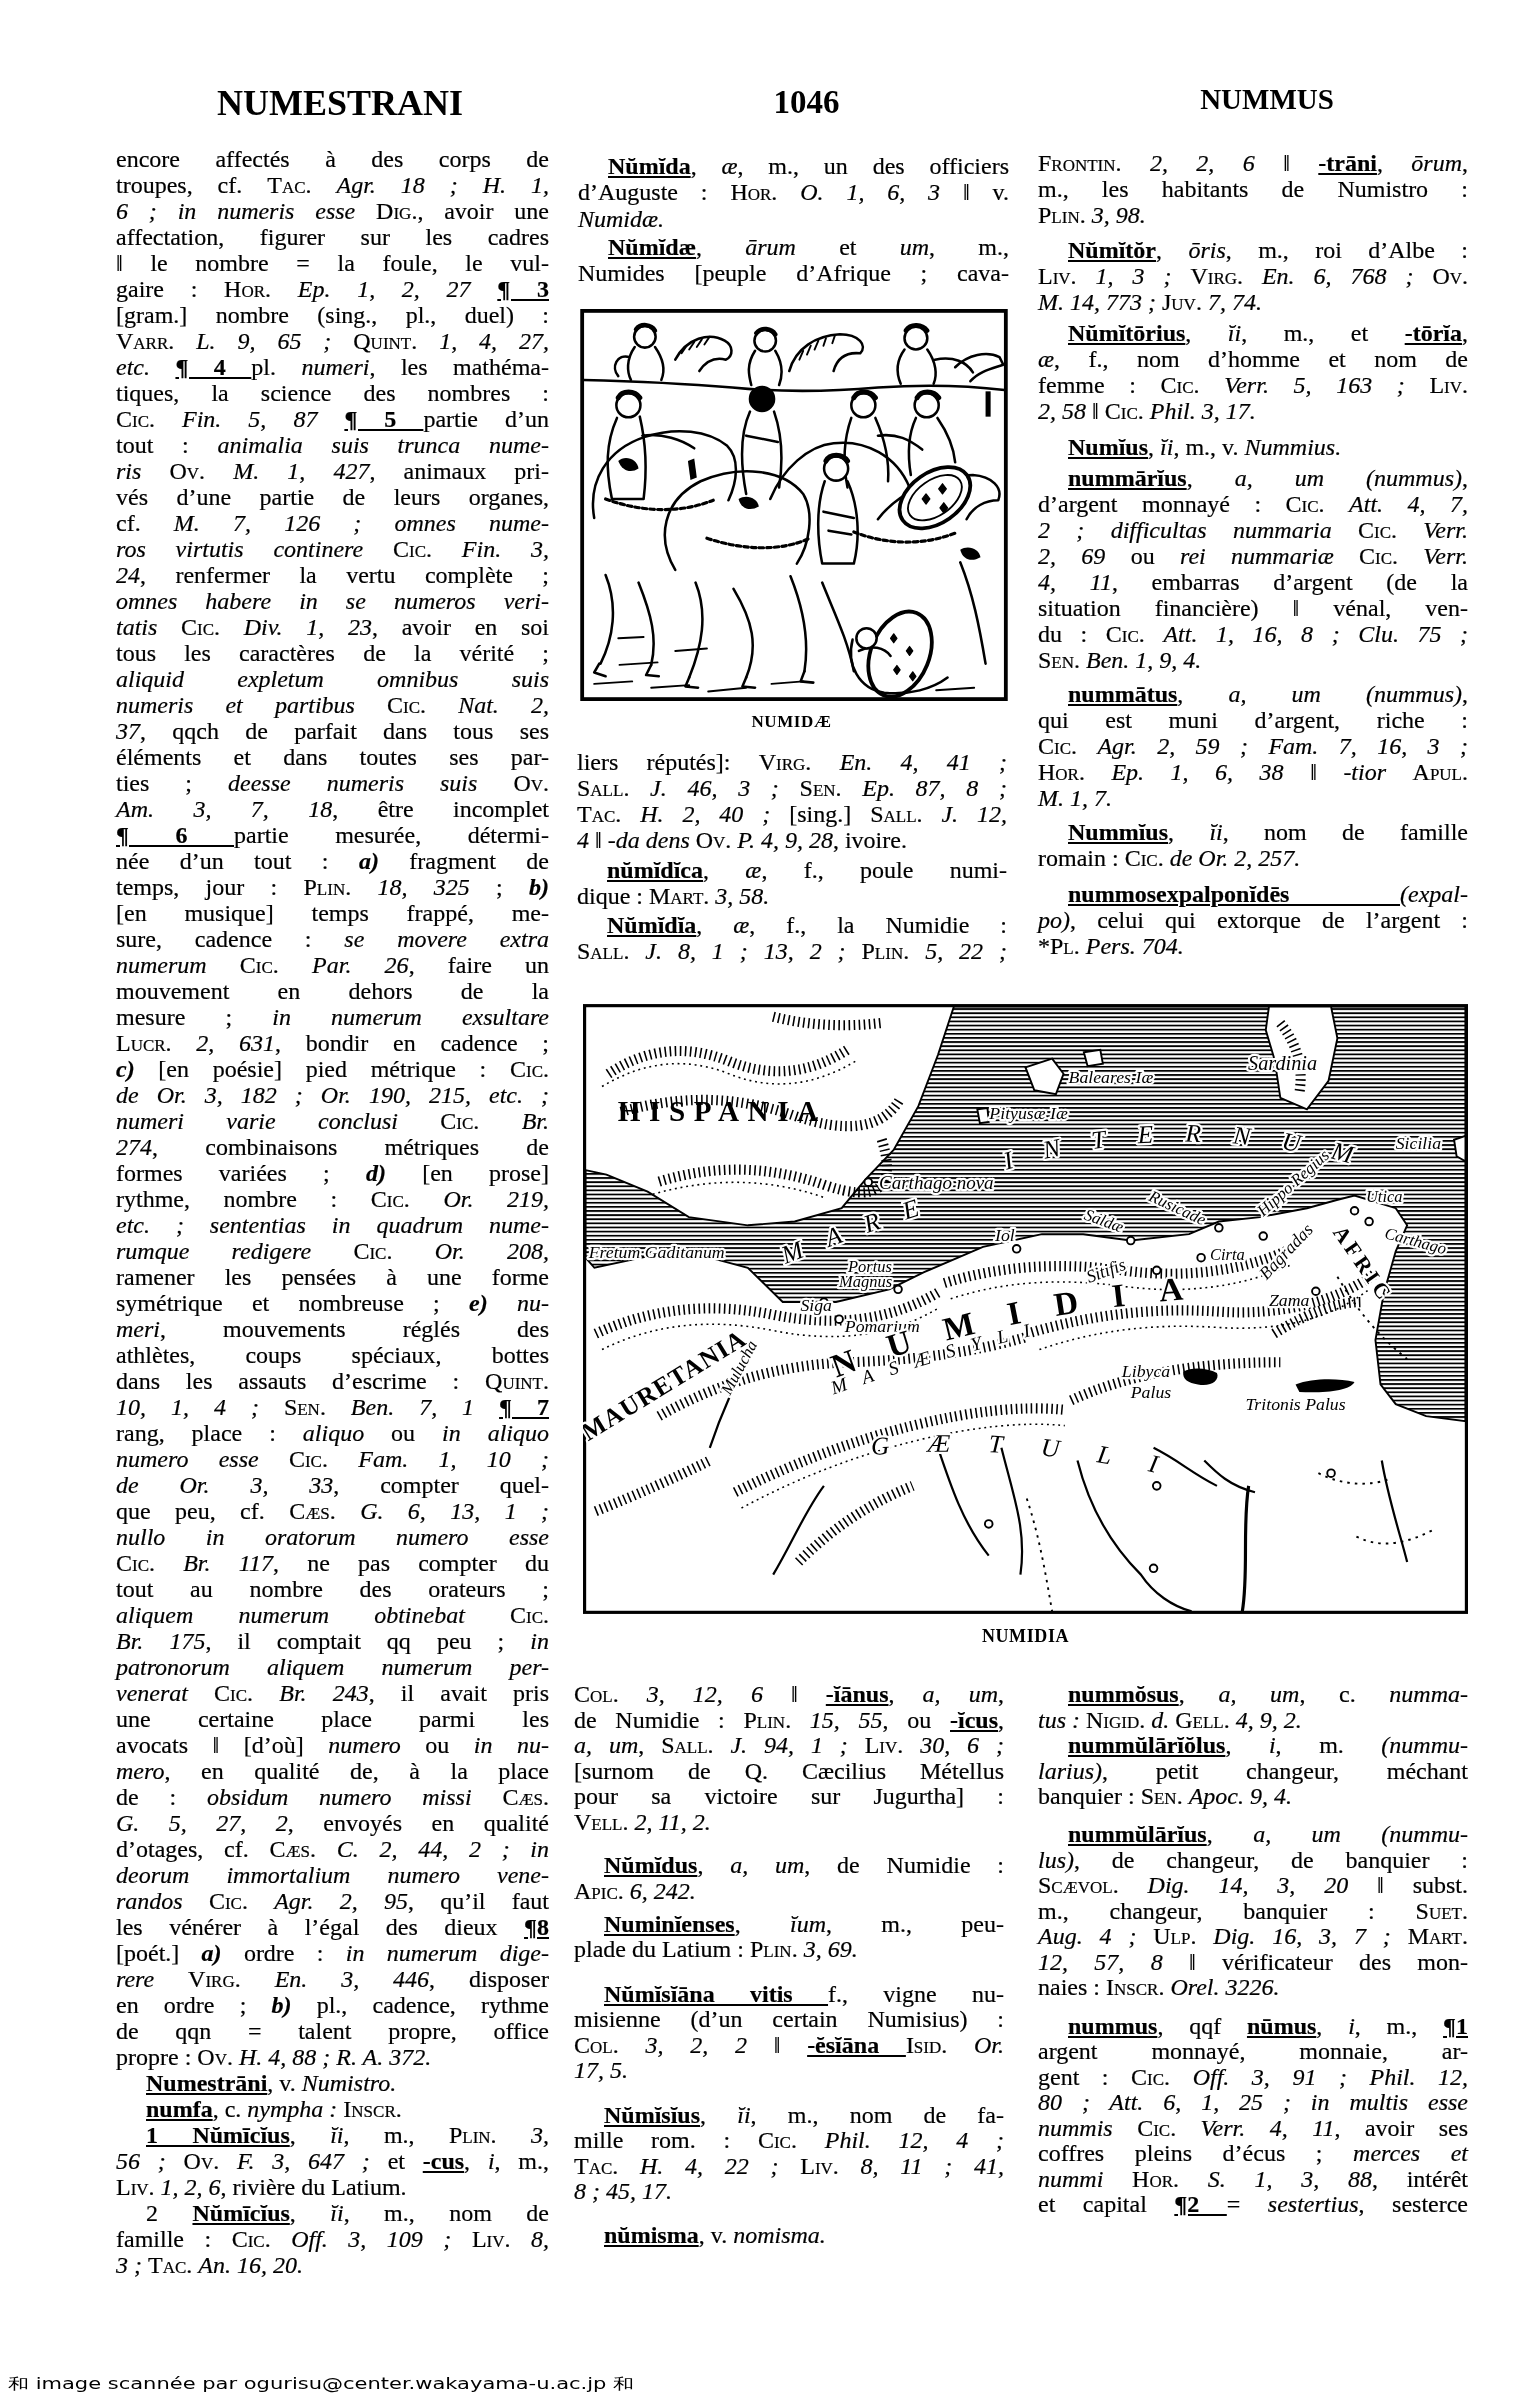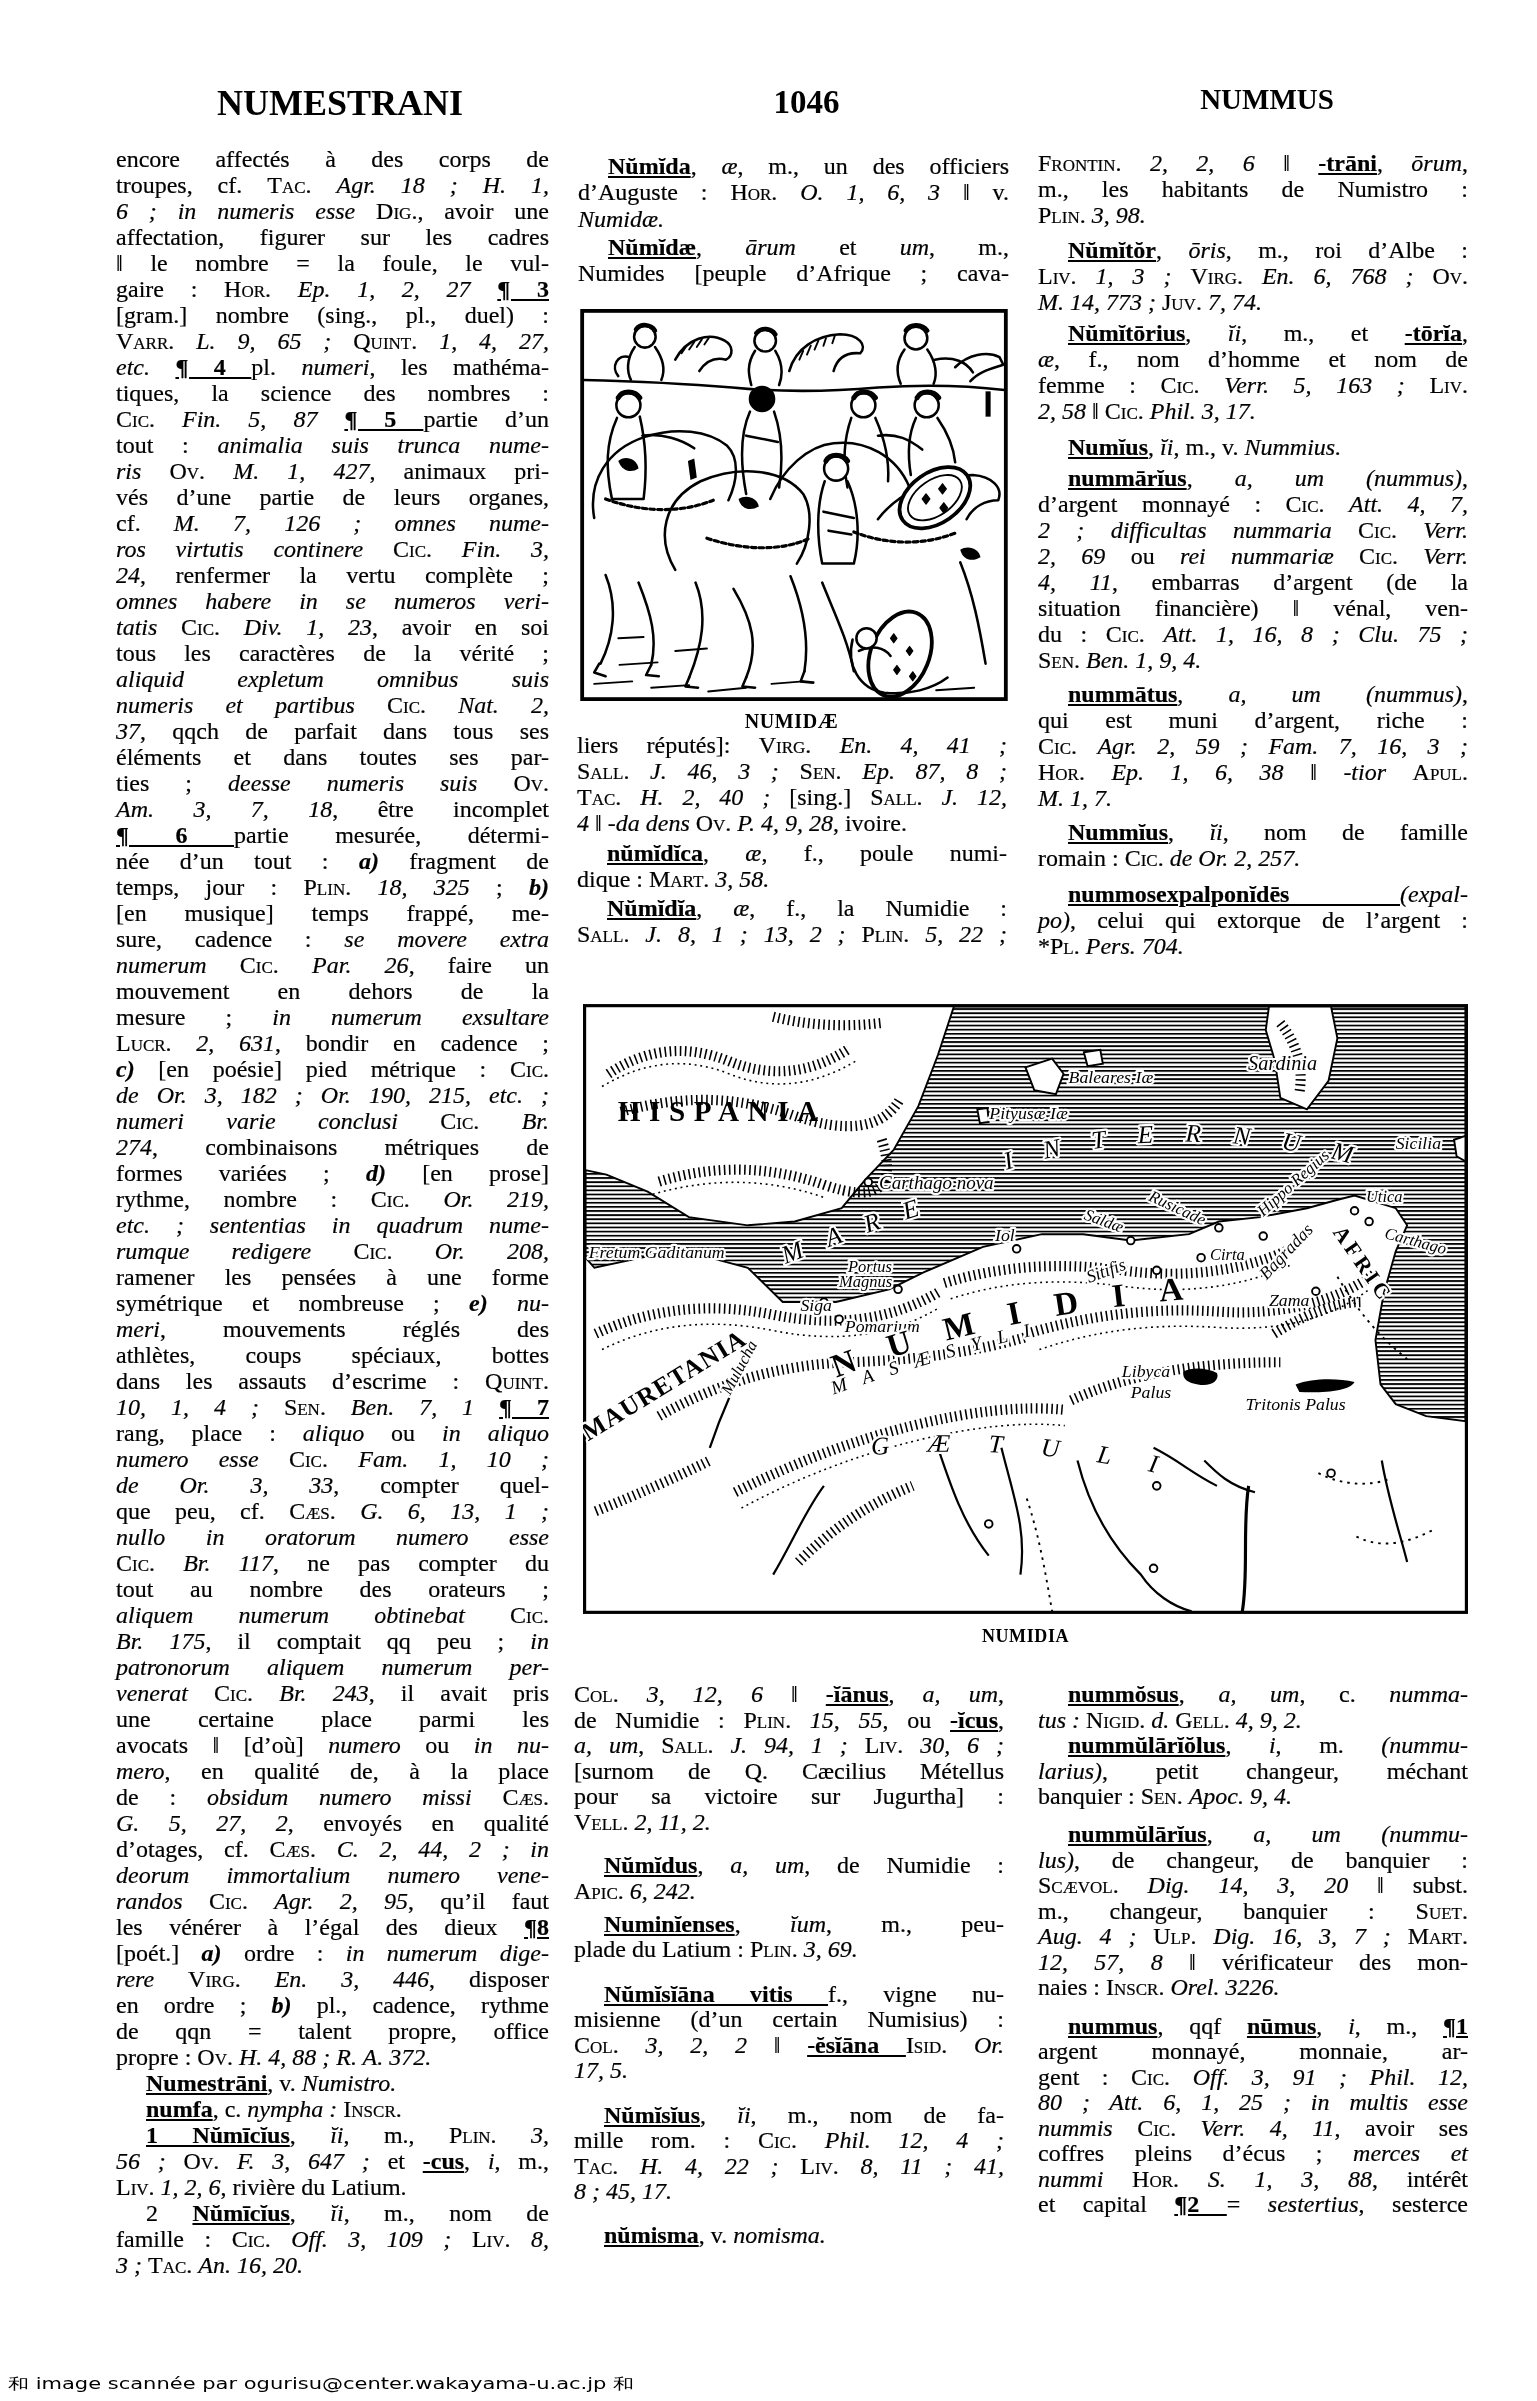--- a/index.html
+++ b/index.html
@@ -6,21 +6,21 @@
   #page { position:relative; width:1537px; height:2401px; overflow:hidden; background:#fff; color:#000; }
 
   .hdr { position:absolute; font-family:"Liberation Serif", serif; font-weight:bold; line-height:1; white-space:nowrap; text-align:center; color:#000; }
   #hdr-left  { left:213px;  top:85px; width:254px; font-size:36px; height:29px; }
   #hdr-page  { left:743px; top:86px; width:127px; font-size:33px; height:33px; }
   #hdr-right { left:1140px; top:85px; width:254px; font-size:29px; height:29px; }
 
   .sec { position:absolute; font-family:"Liberation Serif", serif; font-size:24px; color:#000; font-kerning:normal; -webkit-text-stroke:0.2px #000; }
   #sec-left         { left:116px;  top:146px;  width:433px; --lh:26px; }
   #sec-mid-top      { left:578px;  top:153px;  width:431px; --lh:26.4px; }
-  #sec-mid-fig      { left:577px;  top:732px; width:430px; --lh:26px; }
+  #sec-mid-fig      { left:577px;  top:749px; width:430px; --lh:26px; }
   #sec-mid-bottom   { left:574px;  top:1682px; width:430px; --lh:25.5px; }
   #sec-right-top    { left:1038px; top:150px;  width:430px; --lh:26px; }
   #sec-right-bottom { left:1038px; top:1682px; width:430px; --lh:25.5px; }
 
   .line { height:var(--lh); line-height:var(--lh); text-align:justify; text-align-last:justify; }
   .line.last { text-align-last:left; }
   .line.indent { text-indent:30px; }
   .s-b  { font-weight:bold;text-decoration:underline; }
   .s-i  { font-style:italic; }
   .s-bi { font-weight:bold; font-style:italic; }
@@ -42,21 +42,21 @@
   #sec-right-top .entry:nth-child(6){ margin-top:8.2px; }
   #sec-right-top .entry:nth-child(7){ margin-top:8.2px; }
   #sec-right-top .entry:nth-child(8){ margin-top:9.5px; }
   #sec-right-bottom .entry:nth-child(3){ margin-top:12.7px; }
   #sec-right-bottom .entry:nth-child(4){ margin-top:13.3px; }
   #sec-right-bottom .entry:nth-child(5){ margin-top:11.4px; }
 
   #engraving { position:absolute; left:580px; top:309px; width:428px; height:392px; }
   #map { position:absolute; left:583px; top:1004px; width:885px; height:610px; }
   .caption { position:absolute; font-family:"Liberation Serif", serif; font-weight:bold; text-align:center; letter-spacing:0.6px; white-space:nowrap; }
-  #cap-engraving { left:575px; width:433px; top:713px; font-size:20px; line-height:17px; height:17px; }
+  #cap-engraving { left:575px; width:433px; top:713px; font-size:17px; line-height:17px; height:17px; }
   #cap-map { left:583px; width:885px; top:1627px; font-size:18px; line-height:18px; height:18px; }
 
   #footer { position:absolute; left:8.2px; top:2377px; font-family:"DejaVu Sans", sans-serif; font-size:15px; line-height:15px; white-space:nowrap; transform:scaleX(1.4); transform-origin:0 0; color:#000; }
 
   .ml { font-family:"Liberation Serif", serif; font-style:italic; fill:#000; }
   .ml.cap { font-style:normal; font-weight:bold; }
   .ml.icap { font-style:italic; font-weight:normal; }
   .ml.halo { paint-order:stroke; stroke:#fff; stroke-width:7px; stroke-linejoin:round; }
 </style>
 </head>

